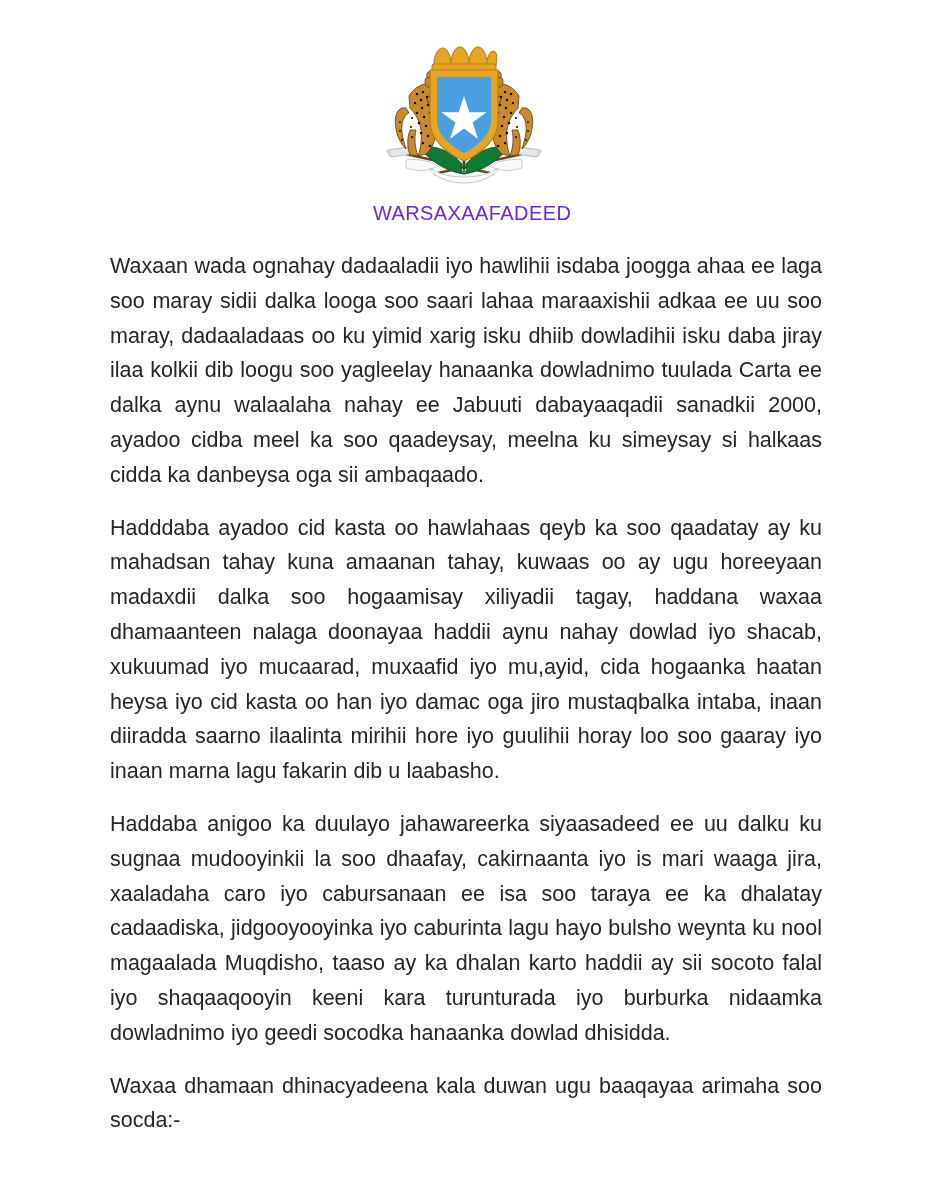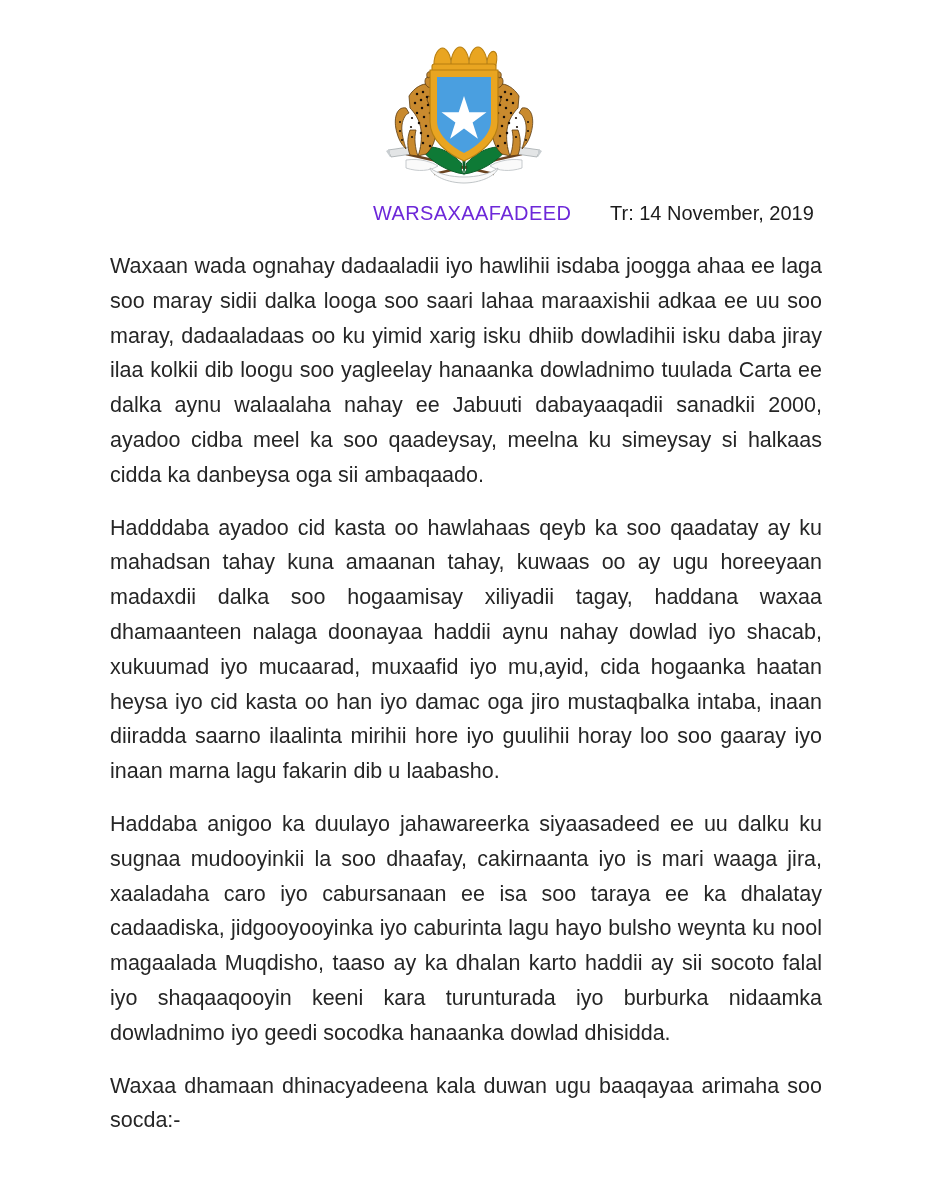--- a/index.html
+++ b/index.html
@@ -229,21 +229,20 @@
         <path d="M54 36 L122 36 L122 88 C122 106 104 120 88 127 C72 120 54 106 54 88 Z" fill="#E9A521" stroke="#B77F11" stroke-width="1.2" stroke-linejoin="round"></path>
         <path d="M61 43 L115 43 L115 87 C115 101 100 113 88 119 C76 113 61 101 61 87 Z" fill="#4A9FE0"></path>
 
         <path d="M88 62 L93.3 78.3 L110.5 78.3 L96.6 88.4 L101.9 104.7 L88 94.6 L74.1 104.7 L79.4 88.4 L65.5 78.3 L82.7 78.3 Z" fill="#FFFFFF"></path>
       </g>
     </svg>
   </div>
 
   <div class="header-line">
     <div class="doc-kicker">WARSAXAAFADEED</div>
-    <div class="doc-date">Tr: 14 November, 2019</div>
   </div>
 
   <div class="body-block">
     <p class="para">Waxaan wada ognahay dadaaladii iyo hawlihii isdaba joogga ahaa ee laga soo maray sidii dalka looga soo saari lahaa maraaxishii adkaa ee uu soo maray, dadaaladaas oo ku yimid xarig isku dhiib dowladihii isku daba jiray ilaa kolkii dib loogu soo yagleelay hanaanka dowladnimo tuulada Carta ee dalka aynu walaalaha nahay ee Jabuuti dabayaaqadii sanadkii 2000, ayadoo cidba meel ka soo qaadeysay, meelna ku simeysay si halkaas cidda ka danbeysa oga sii ambaqaado.</p>
     <p class="para">Hadddaba ayadoo cid kasta oo hawlahaas qeyb ka soo qaadatay ay ku mahadsan tahay kuna amaanan tahay, kuwaas oo ay ugu horeeyaan madaxdii dalka soo hogaamisay xiliyadii tagay, haddana waxaa dhamaanteen nalaga doonayaa haddii aynu nahay dowlad iyo shacab, xukuumad iyo mucaarad, muxaafid iyo mu,ayid, cida hogaanka haatan heysa iyo cid kasta oo han iyo damac oga jiro mustaqbalka intaba, inaan diiradda saarno ilaalinta mirihii hore iyo guulihii horay loo soo gaaray iyo inaan marna lagu fakarin dib u laabasho.</p>
     <p class="para">Haddaba anigoo ka duulayo jahawareerka siyaasadeed ee uu dalku ku sugnaa mudooyinkii la soo dhaafay, cakirnaanta iyo is mari waaga jira, xaaladaha caro iyo cabursanaan ee isa soo taraya ee ka dhalatay cadaadiska, jidgooyooyinka iyo caburinta lagu hayo bulsho weynta ku nool magaalada Muqdisho, taaso ay ka dhalan karto haddii ay sii socoto falal iyo shaqaaqooyin keeni kara turunturada iyo burburka nidaamka dowladnimo iyo geedi socodka hanaanka dowlad dhisidda.</p>
     <p class="para">Waxaa dhamaan dhinacyadeena kala duwan ugu baaqayaa arimaha soo socda:-</p>
   </div>
 
 </div>

